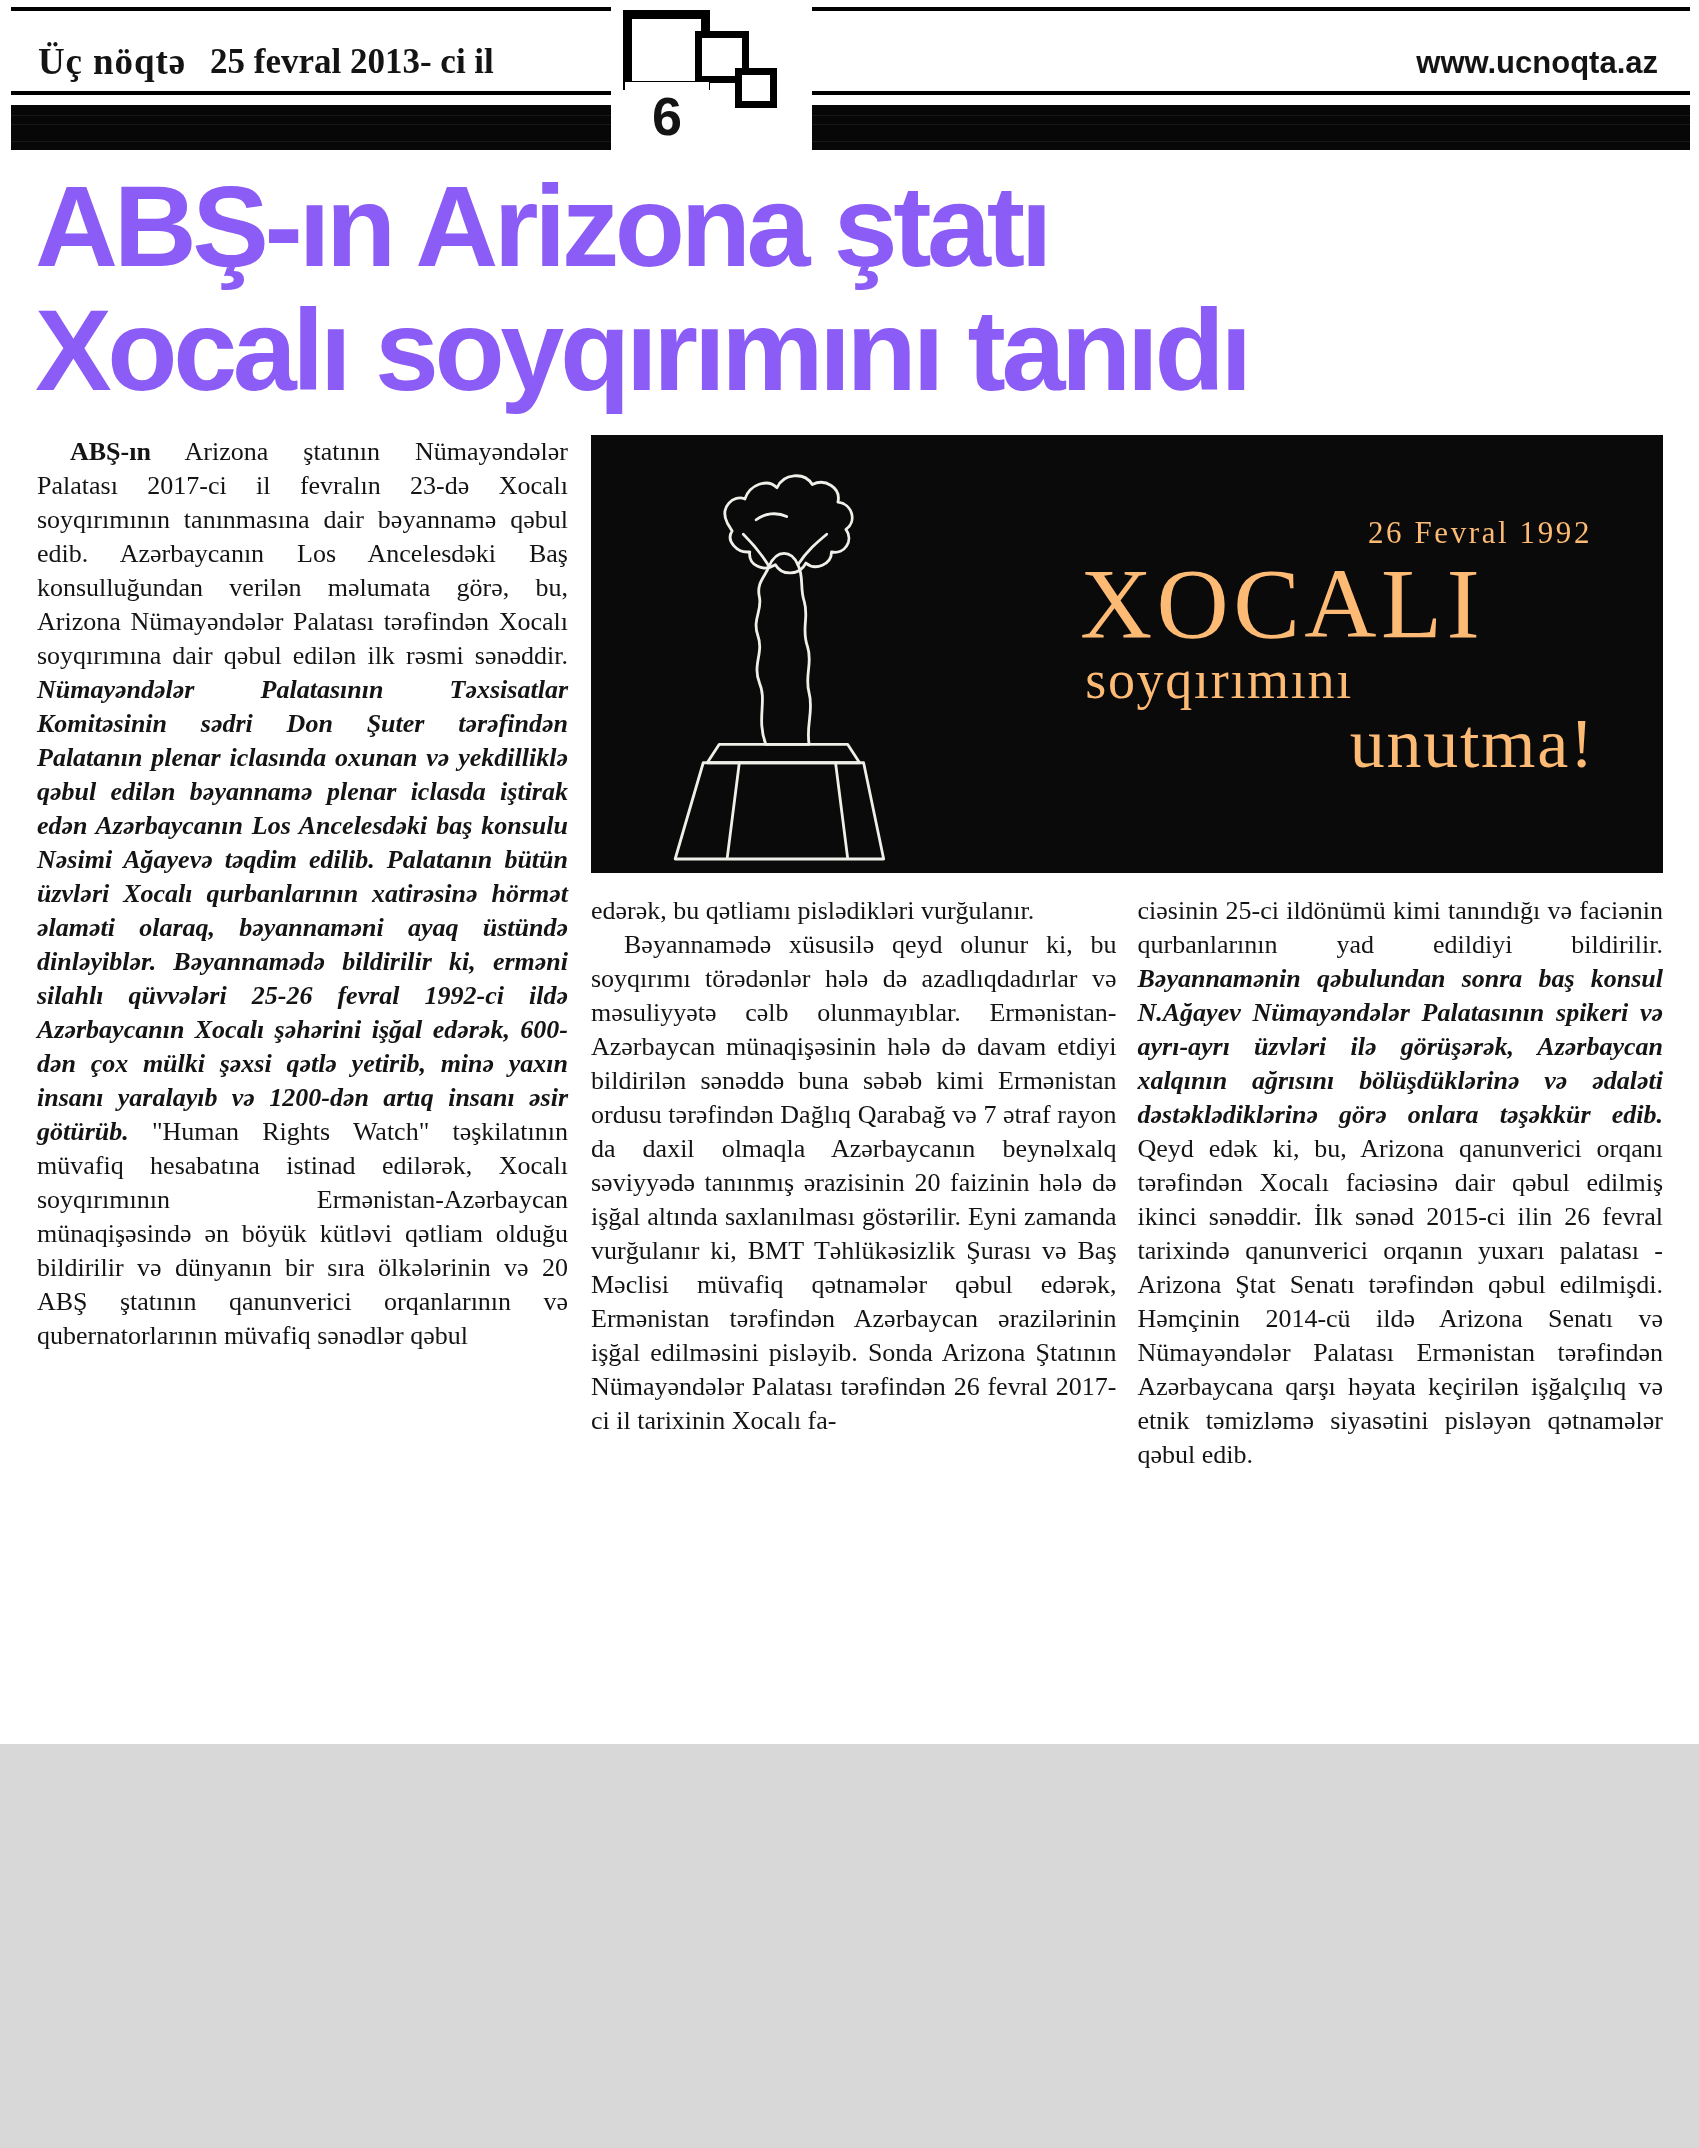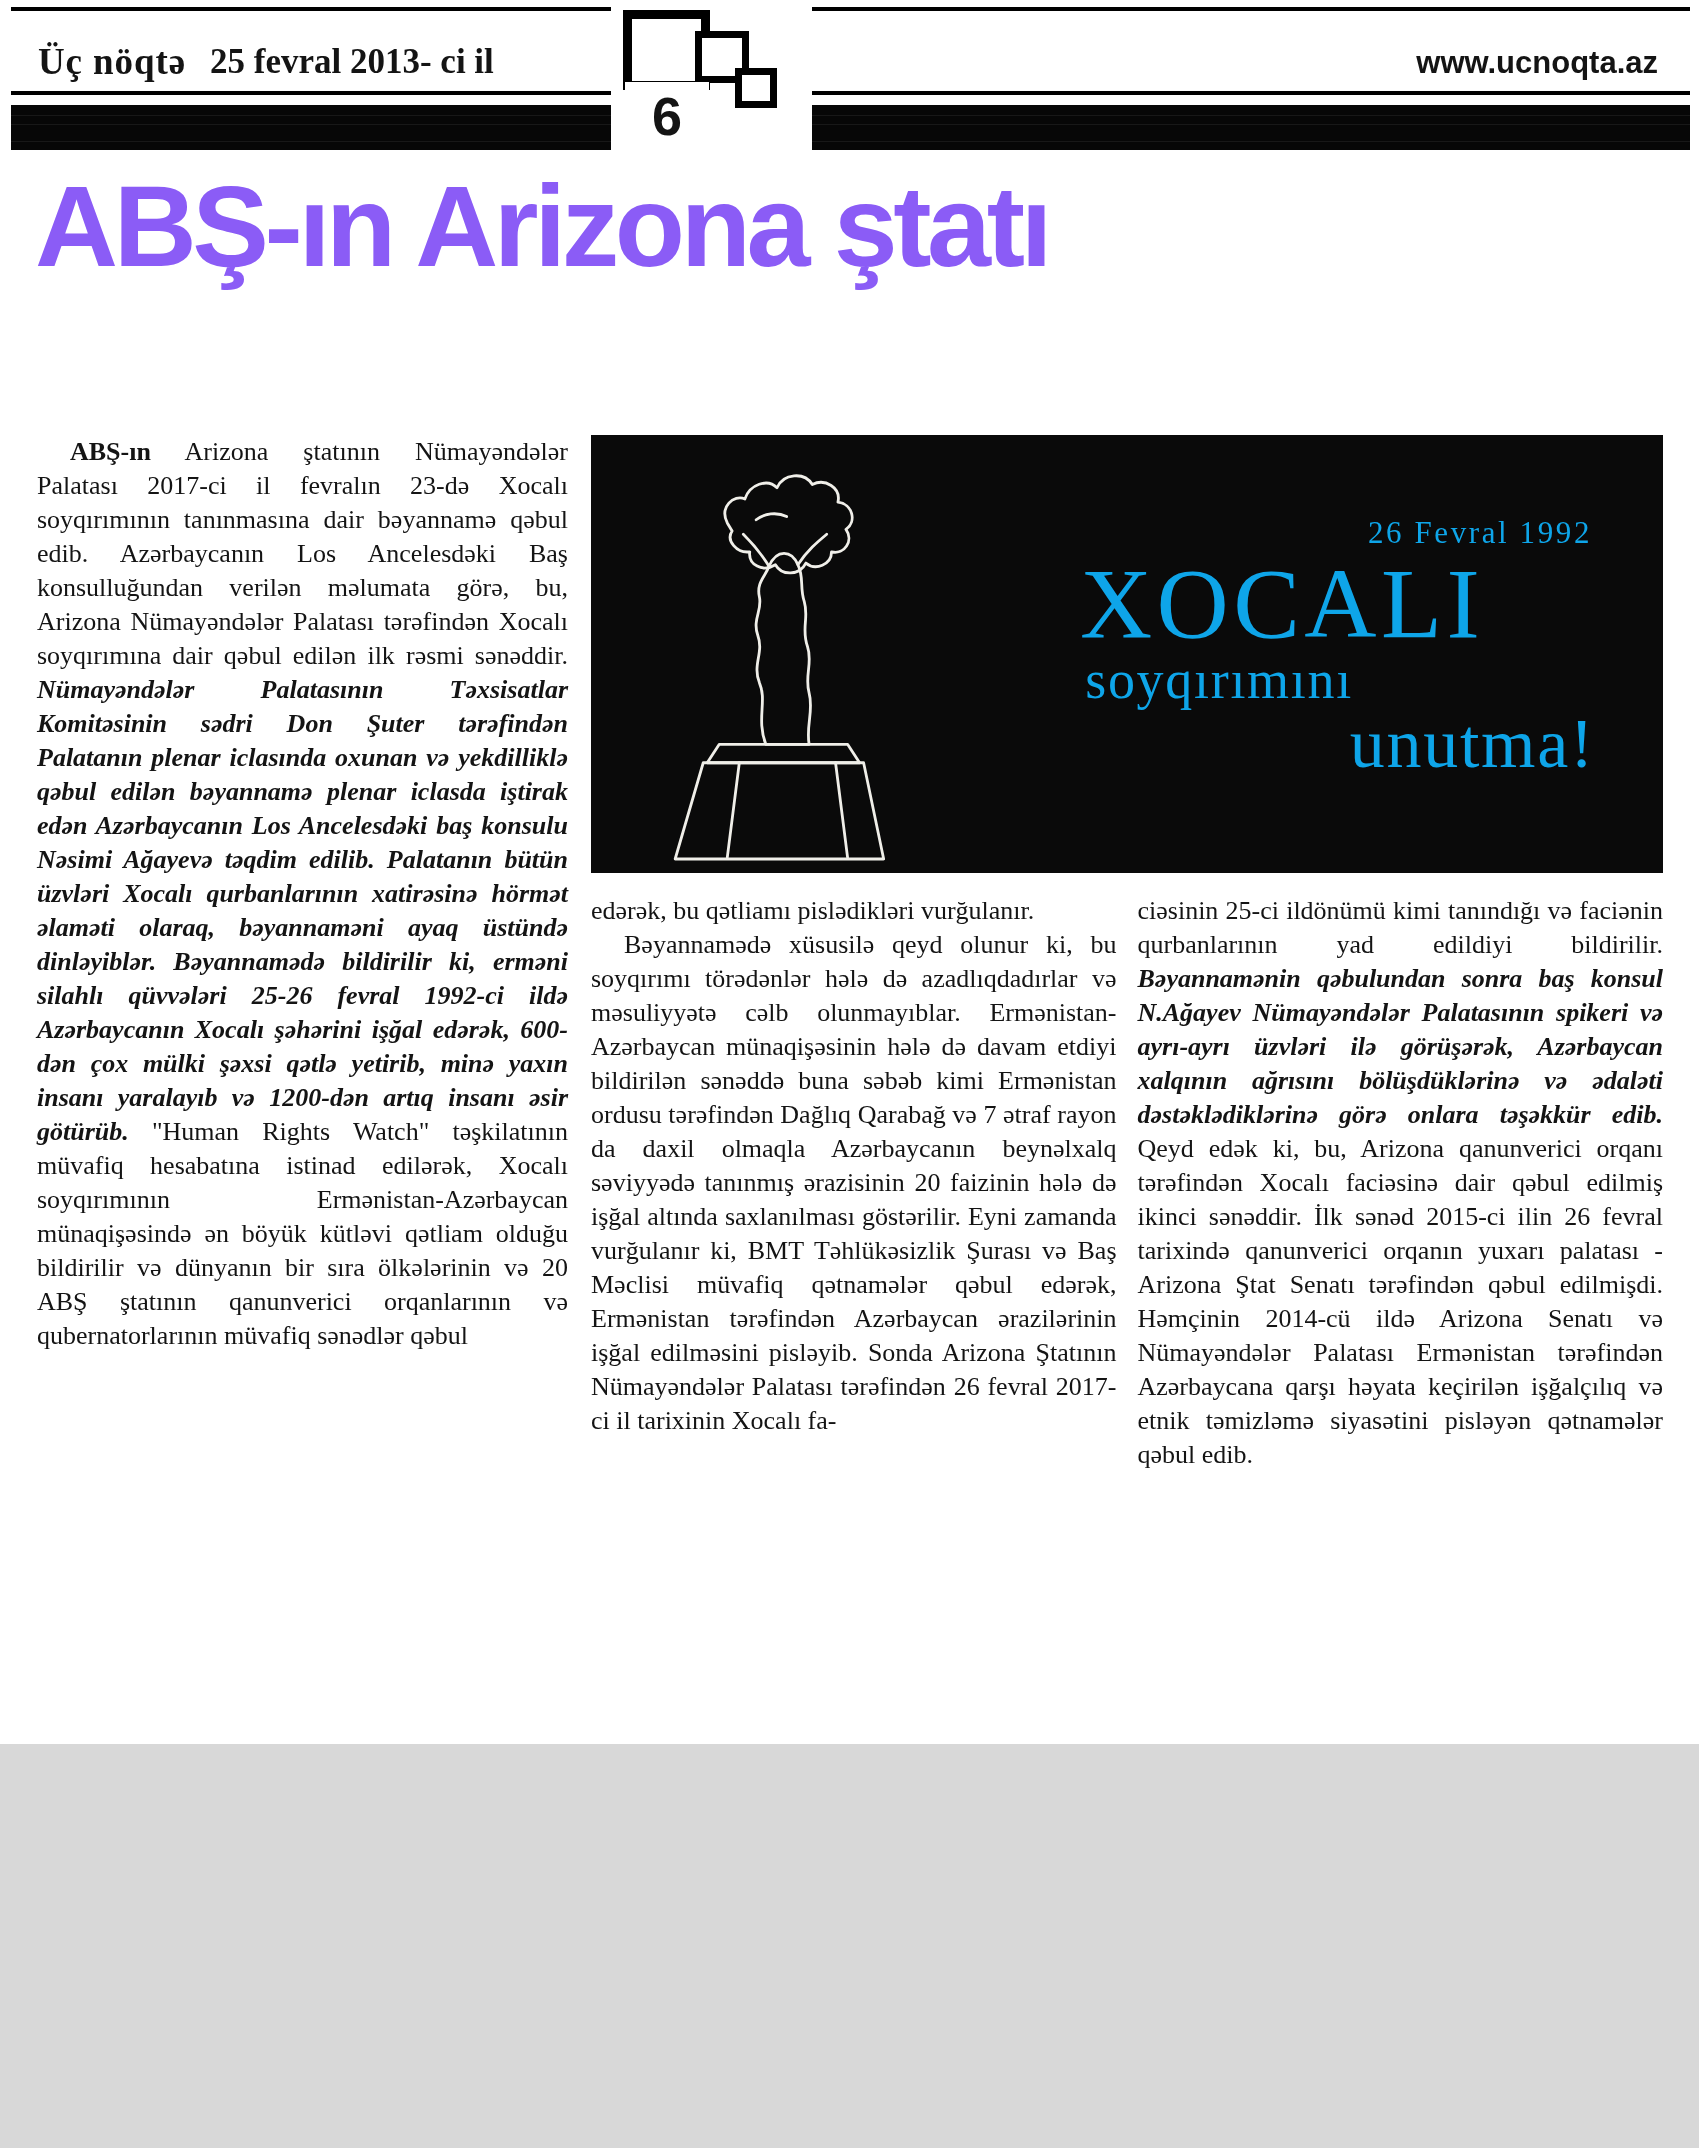--- a/index.html
+++ b/index.html
@@ -46,21 +46,21 @@
     font-size:27px; line-height:36px; text-align:center;
     width:437px; margin:3.5px auto 19px auto; letter-spacing:0.4px;
   }
   .body-text p { font-size:26px; line-height:34px; text-align:justify; margin:0; }
   .body-text p.indent { text-indent:33px; }
   .seg-b  { font-weight:bold; }
   .seg-bi { font-weight:bold; font-style:italic; }
   .right-area { flex:1; display:flex; flex-direction:column; min-width:0; }
   .poster { position:relative; height:438px; background:#0a0a0a; margin-bottom:21px; flex:none; }
   .statue-svg { position:absolute; left:15.7px; top:10.5px; height:417px; }
-  .poster-text { position:absolute; left:489px; right:31px; top:80px; color:#0ea5e9; }
+  .poster-text { position:absolute; left:489px; right:31px; top:80px; color:#fdba74; }
   .poster-date { font-size:31px; letter-spacing:2.6px; text-align:right; padding-right:40px; margin-bottom:7px; }
   .poster-title { font-size:100px; line-height:91px; letter-spacing:4.4px; }
   .poster-sub { font-size:54px; line-height:63px; padding-left:5.2px; letter-spacing:1.7px; }
   .poster-cta { font-size:70px; line-height:63px; text-align:right; padding-right:37px; letter-spacing:1.7px; }
   .two-cols { flex:1; display:flex; gap:21px; min-height:0; }
   .two-cols .col { flex:1; min-width:0; }
 </style>
 </head>
 <body>
 
@@ -77,20 +77,21 @@
 
   <div class="squares-graphic">
     <div class="sq sq1"></div>
     <div class="sq sq2"></div>
     <div class="sq sq3"></div>
     <div class="six-box">6</div>
   </div>
 
   <h1 class="headline">
     <span>ABŞ-ın Arizona ştatı</span><br>
+    <span>Xocalı soyqırımını tanıdı</span>
   </h1>
 
   <div class="content">
 
     <div class="col-left">
       <div class="body-text">
           <p class="indent"><span class="seg-b">ABŞ-ın</span><span> Arizona ştatının Nümayəndələr Palatası 2017-ci il fevralın 23-də Xocalı soyqırımının tanınmasına dair bəyannamə qəbul edib. Azərbaycanın Los Ancelesdəki Baş konsulluğundan verilən məlumata görə, bu, Arizona Nümayəndələr Palatası tərəfindən Xocalı soyqırımına dair qəbul edilən ilk rəsmi sənəddir. </span><span class="seg-bi">Nümayəndələr Palatasının Təxsisatlar Komitəsinin sədri Don Şuter tərəfindən Palatanın plenar iclasında oxunan və yekdilliklə qəbul edilən bəyannamə plenar iclasda iştirak edən Azərbaycanın Los Ancelesdəki baş konsulu Nəsimi Ağayevə təqdim edilib. Palatanın bütün üzvləri Xocalı qurbanlarının xatirəsinə hörmət əlaməti olaraq, bəyannaməni ayaq üstündə dinləyiblər. Bəyannamədə bildirilir ki, erməni silahlı qüvvələri 25-26 fevral 1992-ci ildə Azərbaycanın Xocalı şəhərini işğal edərək, 600-dən çox mülki şəxsi qətlə yetirib, minə yaxın insanı yaralayıb və 1200-dən artıq insanı əsir götürüb.</span><span> "Human Rights Watch" təşkilatının müvafiq hesabatına istinad edilərək, Xocalı soyqırımının Ermənistan-Azərbaycan münaqişəsində ən böyük kütləvi qətliam olduğu bildirilir və dünyanın bir sıra ölkələrinin və 20 ABŞ ştatının qanunverici orqanlarının və qubernatorlarının müvafiq sənədlər qəbul</span></p>
         </div>
     </div>
 

